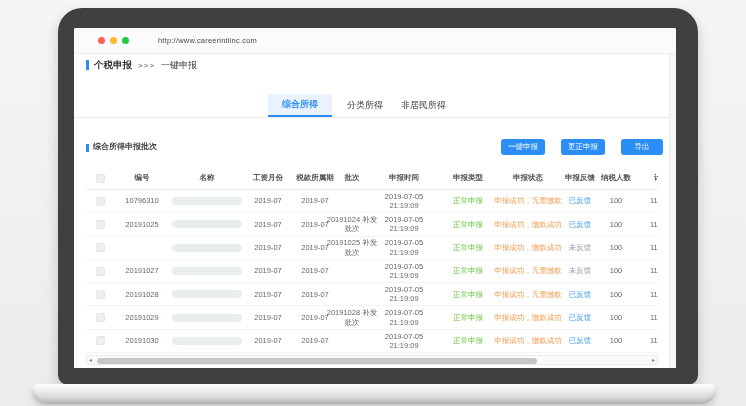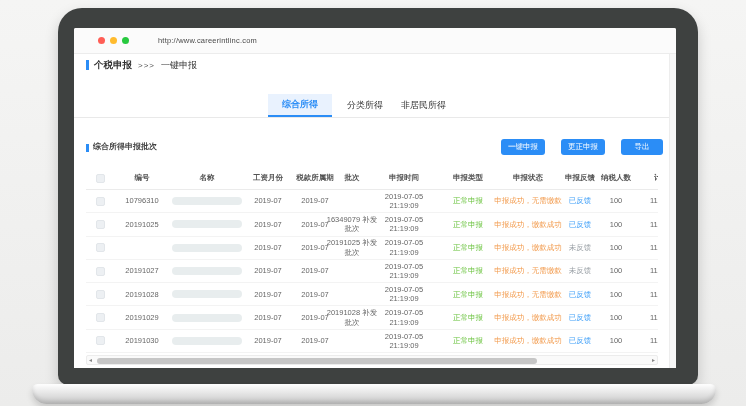--- a/index.html
+++ b/index.html
@@ -173,21 +173,21 @@
   <div class="tr">
     <div class="td c-check">
                   <span class="cb"></span>
                 </div>
     <div class="td c-id">20191025</div>
     <div class="td c-name">
                   <span class="name-pill"></span>
                 </div>
     <div class="td c-month">2019-07</div>
     <div class="td c-period">2019-07</div>
-    <div class="td c-batch">16349079 补发批次</div>
+    <div class="td c-batch">20191024 补发批次</div>
     <div class="td c-time">2019-07-05 21:19:09</div>
     <div class="td c-type green">正常申报</div>
     <div class="td c-status orange">申报成功，缴款成功</div>
     <div class="td c-feedback fb-blue">已反馈</div>
     <div class="td c-tax">100</div>
     <div class="td c-extra">11</div>
   </div>
 
   <div class="tr">
     <div class="td c-check">

